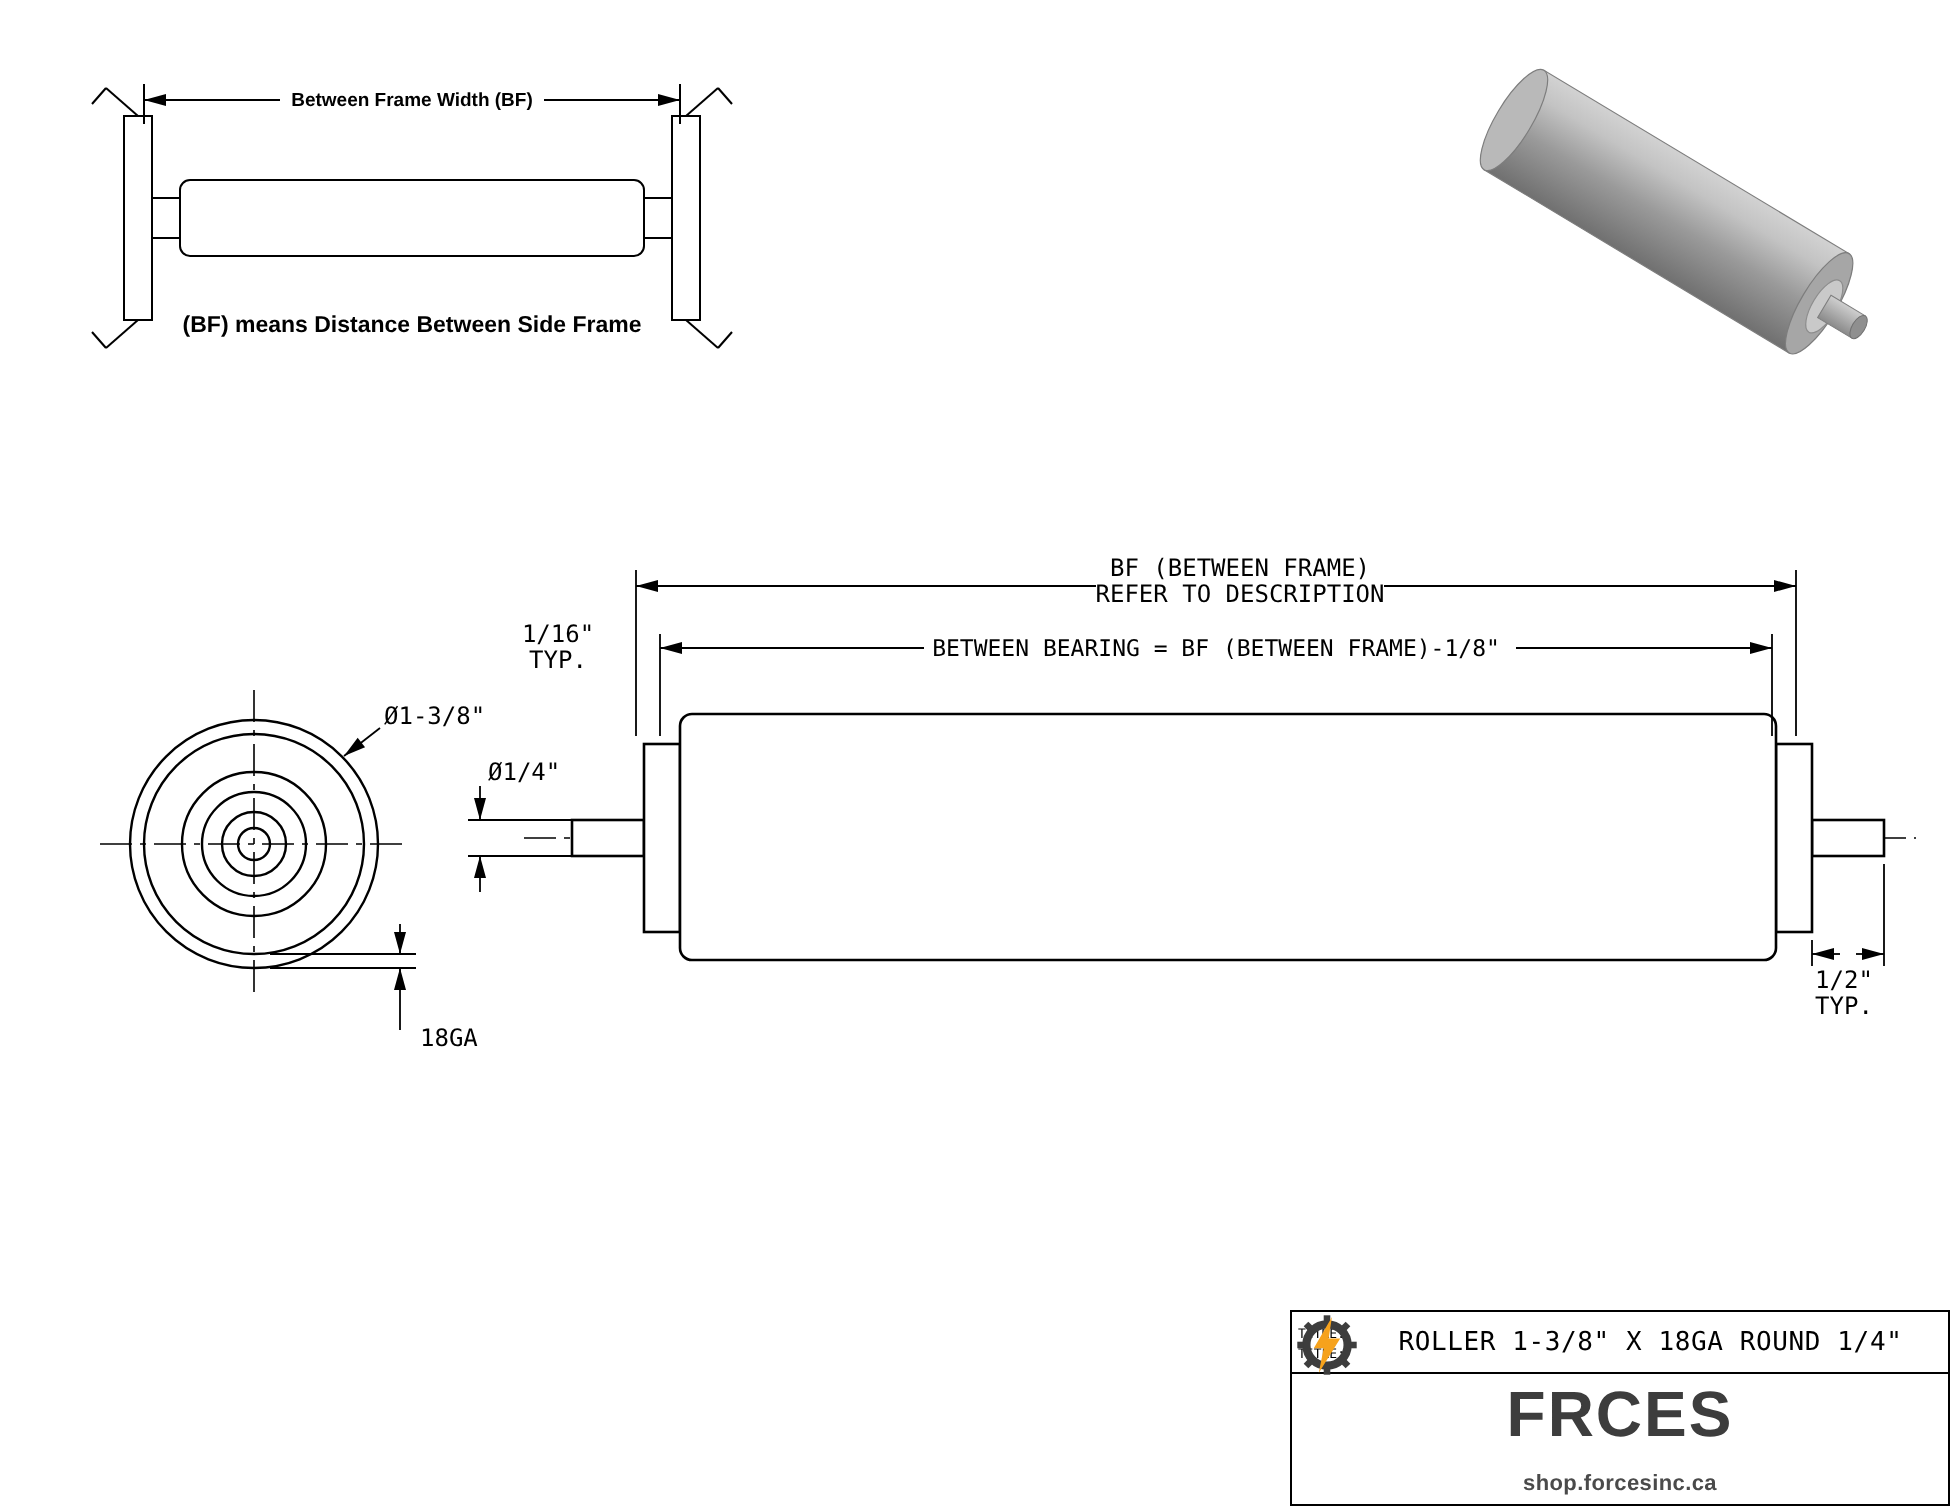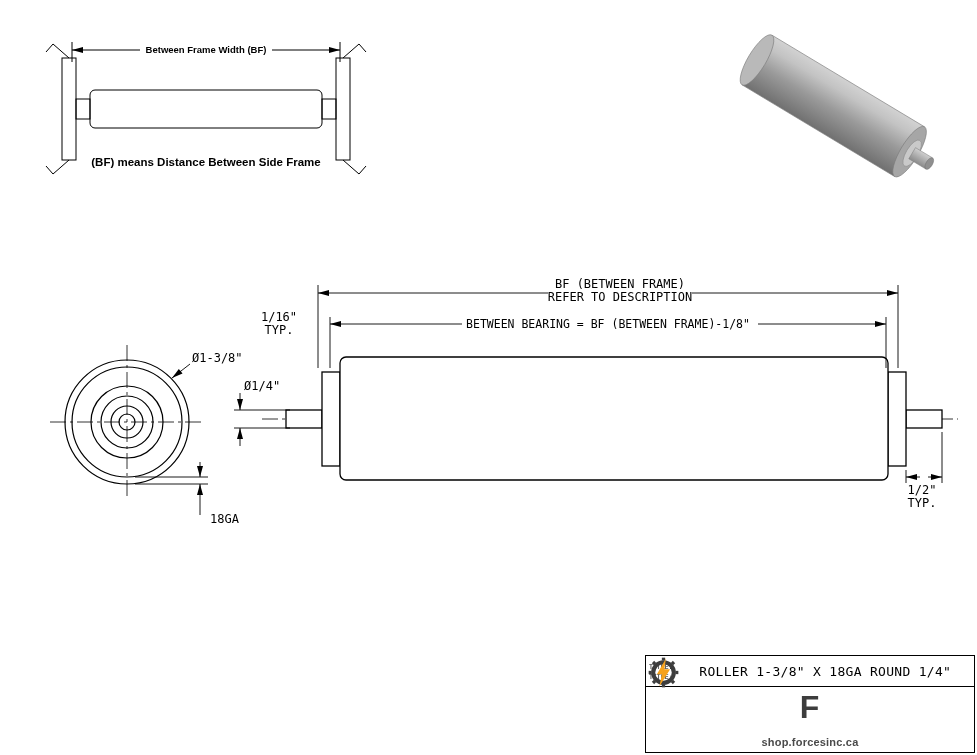--- a/index.html
+++ b/index.html
@@ -171,16 +171,17 @@
             <line x1="20" y1="34.5" x2="20" y2="38"></line>
             <line x1="9.75" y1="30.25" x2="7.27" y2="32.73"></line>
             <line x1="5.5" y1="20" x2="2" y2="20"></line>
             <line x1="9.75" y1="9.75" x2="7.27" y2="7.27"></line>
             <line x1="20" y1="5.5" x2="20" y2="2"></line>
             <line x1="30.25" y1="9.75" x2="32.73" y2="7.27"></line>
           </g>
         </g>
         <path d="M23 3 L12 22 L18 22 L15 37 L28 16 L21 16 Z" fill="#F6A21C"></path>
       </svg>
+      <span>RCES</span>
     </div>
     <div class="website">shop.forcesinc.ca</div>
   </div>
 </div>
 
 </body></html>

